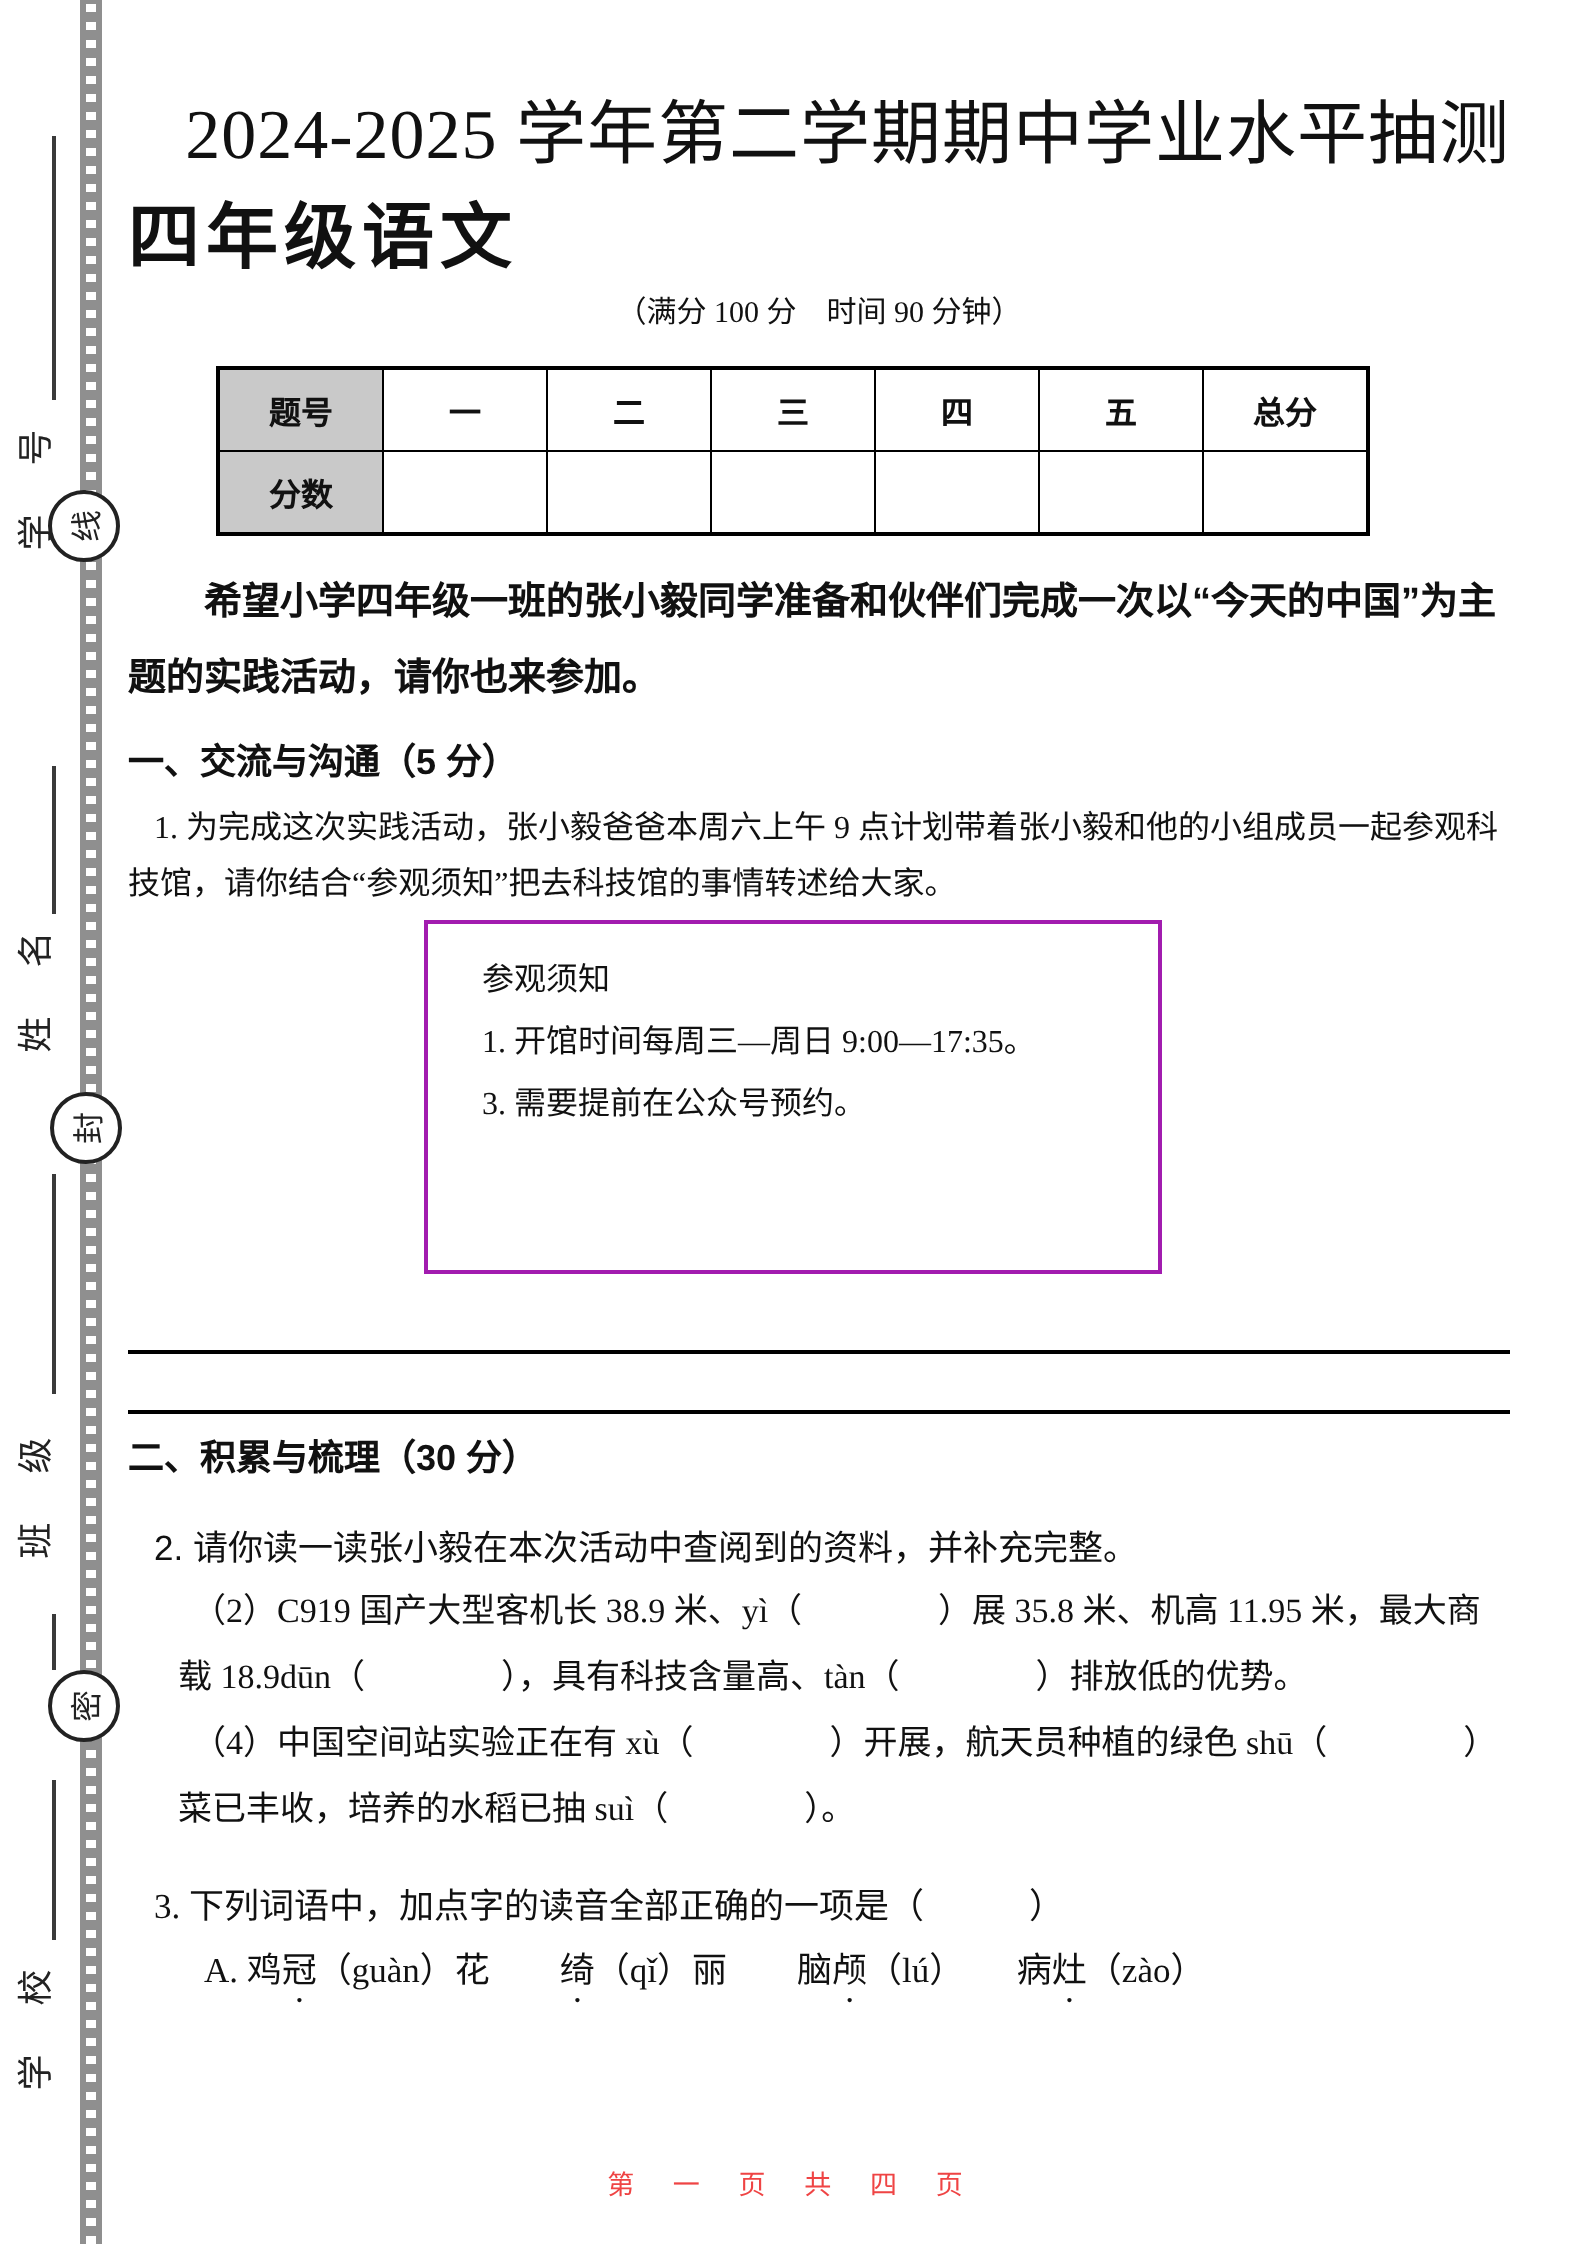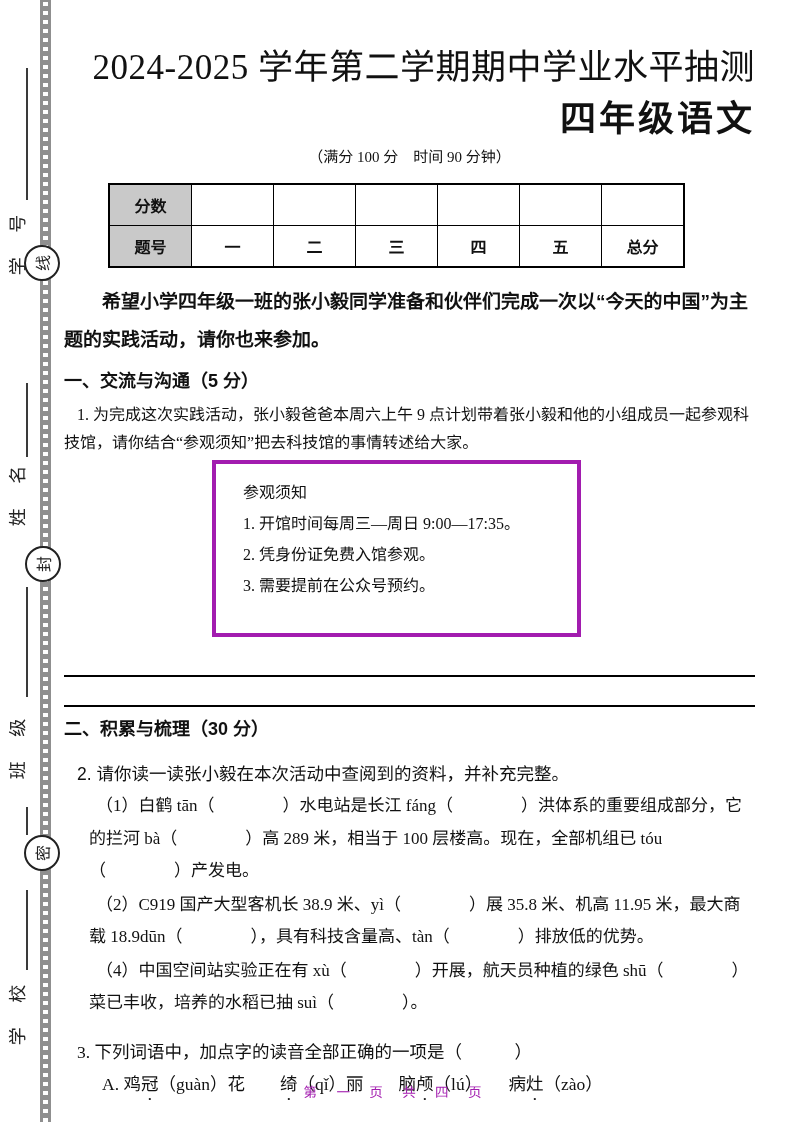--- a/index.html
+++ b/index.html
@@ -27,21 +27,21 @@
     background:#ffffff; display:flex; align-items:center; justify-content:center; z-index:2;
   }
   .seal-circle span { transform:rotate(-90deg); font-size:16px; color:#222; }
   .wline { position:absolute; left:26px; width:2px; background:#3a3a3a; }
 
   
   .content { position:absolute; left:64px; top:0; width:691px; }
 
   .title1 { margin:48px 0 0 0; text-align:right; font-size:35px; line-height:40px;
             font-weight:normal; letter-spacing:0.5px; }
-  .title2 { margin:8px 0 0 0; text-align:right; font-size:36px; line-height:46px;
+  .title2 { margin:8px 0 0 0; text-align:left; font-size:36px; line-height:46px;
             font-weight:bold; letter-spacing:3px; }
   .subtitle { margin-top:5px; text-align:center; font-size:15px; line-height:20px; }
 
   table.score { border-collapse:collapse; margin:16px 0 0 44px; table-layout:fixed; }
   table.score th, table.score td {
     border:1.5px solid #000; width:81px; height:40px; padding:0;
     text-align:center; vertical-align:middle;
     font-family:"Liberation Sans","DejaVu Sans",sans-serif; font-weight:bold; font-size:16px;
   }
   table.score { border:2px solid #000; }
@@ -53,21 +53,21 @@
     font-weight:600; font-size:19px; line-height:38px;
   }
   .sec-heading {
     margin-top:9px; font-family:"Liberation Sans","DejaVu Sans",sans-serif;
     font-weight:bold; font-size:18px; line-height:27px;
   }
   .q1-stem { margin-top:6px; font-size:16px; line-height:28px; text-indent:13px; }
 
   .notice-box {
     box-sizing:border-box; margin:3px 0 0 148px; width:369px; height:177px;
-    border:4px solid #a21caf; padding:13px 8px 0 27px;
+    border:2px solid #a21caf; padding:13px 8px 0 27px;
     font-size:16px; line-height:31px;
   }
   .notice-box .nb-line { white-space:nowrap; }
 
   .ans-line { border:none; border-top:2px solid #000; margin:38px 0 0 0; width:100%; height:0; }
   .ans-line.second { margin-top:28px; }
 
   .q2-stem {
     margin-top:17px; font-family:"Liberation Sans","DejaVu Sans",sans-serif;
     font-size:17.5px; line-height:29px; text-indent:13px;
@@ -76,21 +76,21 @@
   .q3-stem { margin-top:17px; font-size:17.5px; line-height:30px; text-indent:13px; }
   .q3-option { margin:2px 0 0 38px; font-size:17.5px; line-height:30px; }
 
   .em-dot {
     -webkit-text-emphasis:filled dot; -webkit-text-emphasis-position:under right;
     text-emphasis:filled dot; text-emphasis-position:under right;
   }
 
   .footer {
     position:absolute; left:0; top:1081px; width:793px; text-align:center;
-    font-size:13.5px; letter-spacing:8px; color:#a21caf;
+    font-size:13.5px; letter-spacing:8px; color:#ef4444;
   }
 </style>
 </head>
 <body>
 
 <div class="page">
 
   <div class="stitch-band"></div>
 
   <div class="wline" style="top:68px;height:132px;"></div>
@@ -116,61 +116,59 @@
 
   <div class="content">
 
     <div class="title1">2024-2025 学年第二学期期中学业水平抽测</div>
     <div class="title2">四年级语文</div>
     <div class="subtitle">（满分 100 分　时间 90 分钟）</div>
 
     <table class="score">
       <tbody>
           <tr>
+        <th class="head-col">题号</th>
+        <td>一</td>
+        <td>二</td>
+        <td>三</td>
+        <td>四</td>
+        <td>五</td>
+        <td>总分</td>
+      </tr>
+      <tr>
         <th class="head-col">分数</th>
         <td></td>
         <td></td>
         <td></td>
         <td></td>
         <td></td>
         <td></td>
-      </tr>
-      <tr>
-        <th class="head-col">题号</th>
-        <td>一</td>
-        <td>二</td>
-        <td>三</td>
-        <td>四</td>
-        <td>五</td>
-        <td>总分</td>
       </tr>
     </tbody>
       </table>
 
     <div class="intro">希望小学四年级一班的张小毅同学准备和伙伴们完成一次以“今天的中国”为主题的实践活动，请你也来参加。</div>
 
     <div class="sec-heading">一、交流与沟通（5 分）</div>
 
     <div class="q1-stem">1. 为完成这次实践活动，张小毅爸爸本周六上午 9 点计划带着张小毅和他的小组成员一起参观科技馆，请你结合“参观须知”把去科技馆的事情转述给大家。</div>
 
     <div class="notice-box">
       <div class="nb-line">参观须知</div>
       <div class="nb-line">1.  开馆时间每周三—周日 9:00—17:35。</div>
-      <div class="nb-line">2.  凭身份证免费入馆参观。</div>
       <div class="nb-line">3.  需要提前在公众号预约。</div>
     </div>
 
     <div class="ans-line"></div>
     <div class="ans-line second"></div>
 
     <div class="sec-heading">二、积累与梳理（30 分）</div>
 
     <div class="q2-stem">2. 请你读一读张小毅在本次活动中查阅到的资料，并补充完整。</div>
 
-    <div class="q-sub">（1）白鹤 tān（　　　　）水电站是长江 fáng（　　　　）洪体系的重要组成部分，它的拦河 bà（　　　　）高 289 米，相当于 100 层楼高。现在，全部机组已 tóu（　　　　）产发电。</div>
     <div class="q-sub">（2）C919 国产大型客机长 38.9 米、yì（　　　　）展 35.8 米、机高 11.95 米，最大商载 18.9dūn（　　　　），具有科技含量高、tàn（　　　　）排放低的优势。</div>
     <div class="q-sub">（4）中国空间站实验正在有 xù（　　　　）开展，航天员种植的绿色 shū（　　　　）菜已丰收，培养的水稻已抽 suì（　　　　）。</div>
 
     <div class="q3-stem">3. 下列词语中，加点字的读音全部正确的一项是（　　　）</div>
     <div class="q3-option"><span>A. 鸡</span><span class="em-dot">冠</span><span>（guàn）花　　</span><span class="em-dot">绮</span><span>（qǐ）丽　　脑</span><span class="em-dot">颅</span><span>（lú）　　病</span><span class="em-dot">灶</span><span>（zào）</span></div>
 
   </div>
 
   <div class="footer">第 一 页 共 四 页</div>
 

